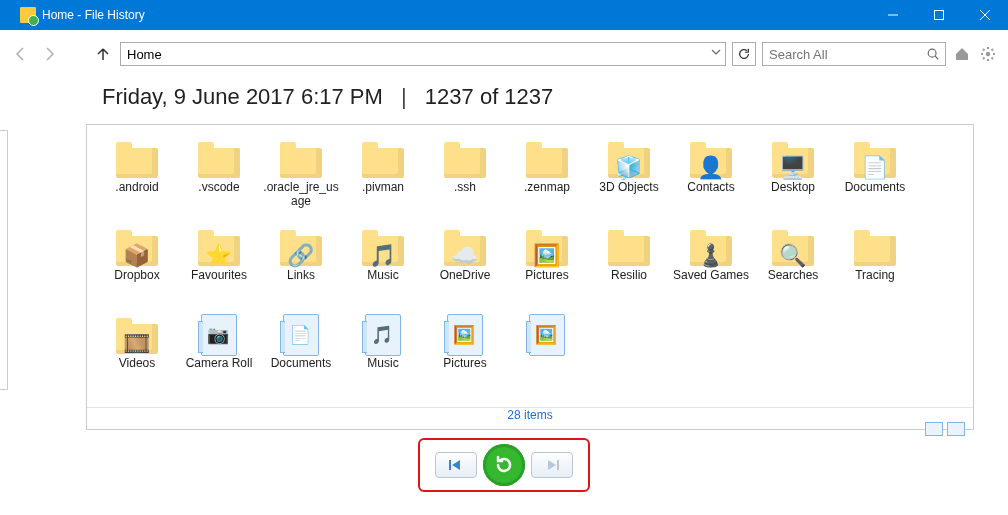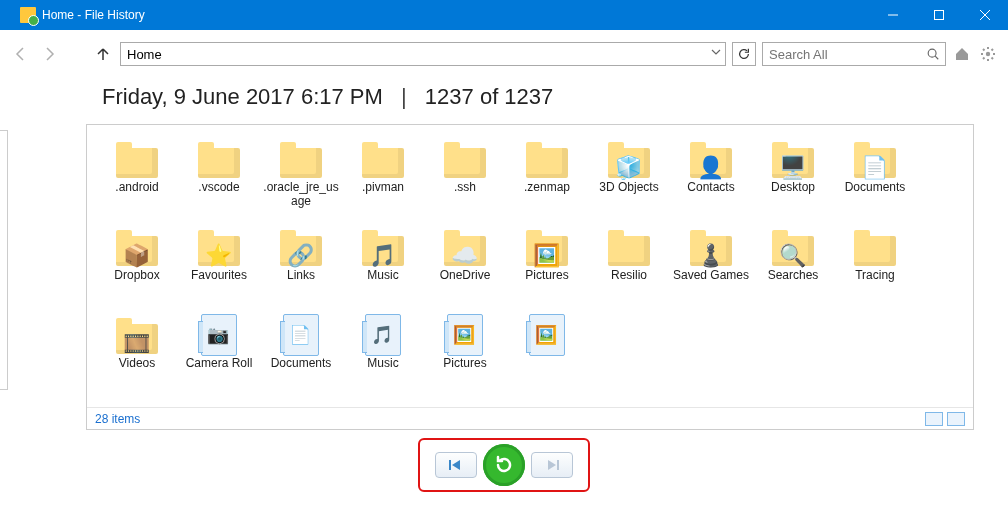--- a/index.html
+++ b/index.html
@@ -98,21 +98,21 @@
   font-size: 18px; color: #2b7cd3;
 }
 .lib-icon::after {
   content: ""; position: absolute; left: -4px; top: 6px; width: 4px; height: 30px;
   background: #cfe6f8; border: 1px solid #7fb8e8; border-right: none;
 }
 
 .status-bar {
   position: absolute; left: 0; right: 0; bottom: 0; height: 22px;
   border-top: 1px solid #e6e6e6; font-size: 12px; color: #1a6fcf;
-  display: flex; align-items: center; padding: 0 8px;
+  display: flex; align-items: center; padding: 0 8px; flex-direction: column;
 }
 .view-toggle { margin-left: auto; display: flex; gap: 4px; }
 .vt { width: 18px; height: 14px; border: 1px solid #7fb8e8; background: #eaf3fc; }
 
 .controls-row {
   margin-top: 14px; display: flex; justify-content: center; align-items: center;
   position: relative;
 }
 .annot {
   position: absolute; width: 172px; height: 54px; border: 2px solid #e01414;

